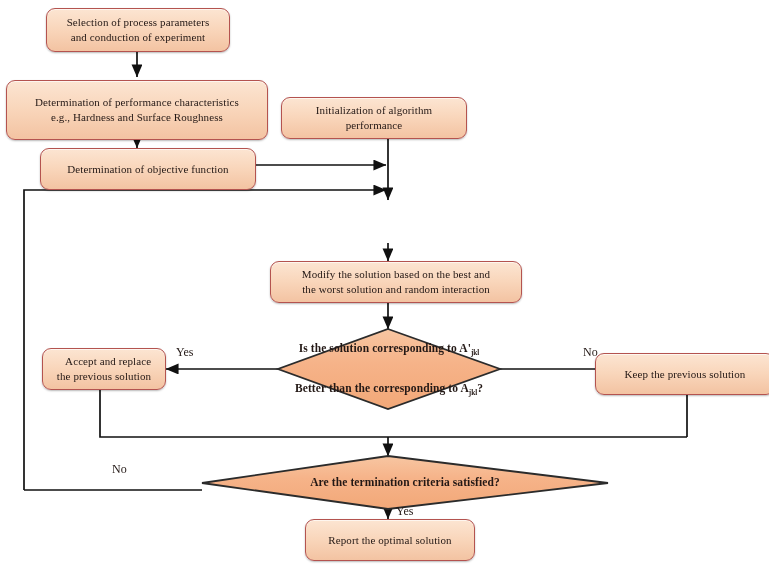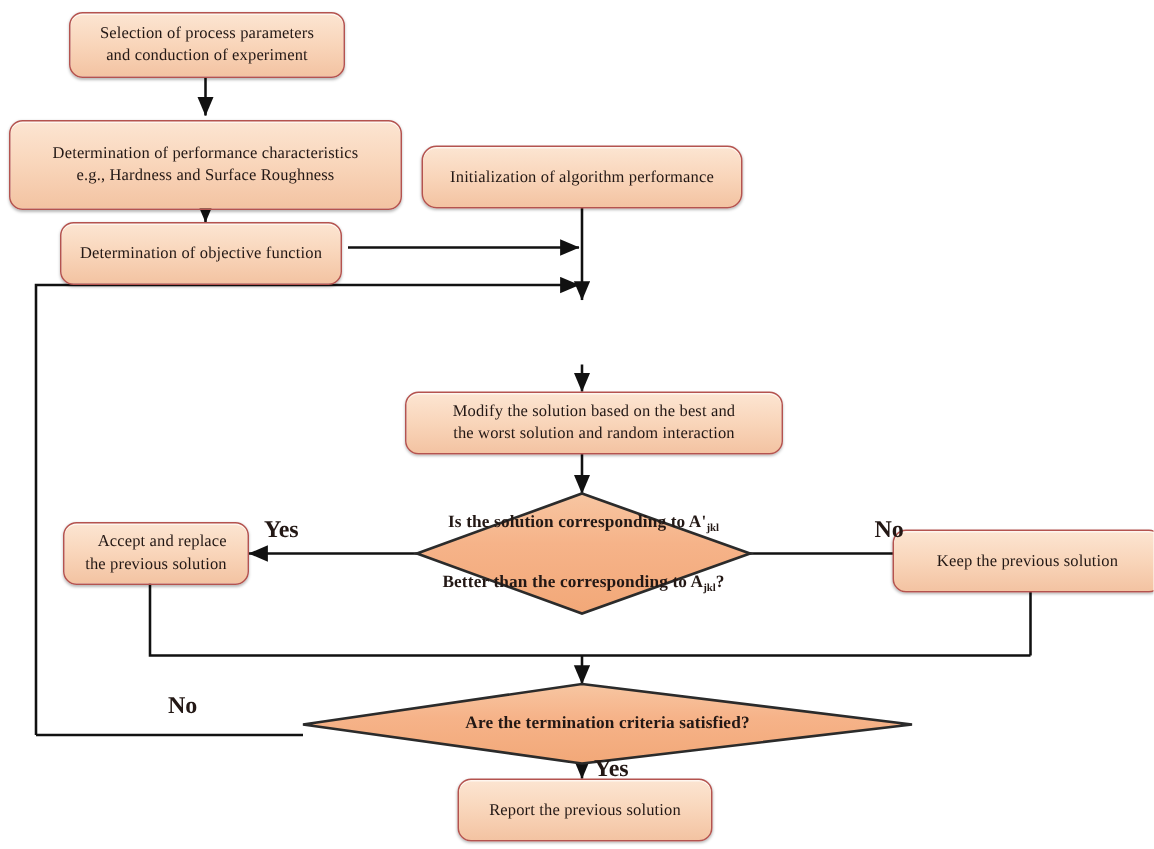--- a/index.html
+++ b/index.html
@@ -42,22 +42,22 @@
     color:#231815;
     white-space:pre-line;
   }
   .diamond .dtext .l1{display:block;}
   .diamond .dtext .l2{display:block;margin-top:17px;}
   sub{font-size:7.2px;vertical-align:baseline;position:relative;top:3px;letter-spacing:0;}
 
   
   .elabel{
     position:absolute;
-    font-size:16px;
-    font-weight:700;
+    font-size:12px;
+    font-weight:400;
     color:#231815;
     font-family:"Liberation Serif","DejaVu Serif",serif;
     white-space:nowrap;
   }
 </style>
 </head>
 <body>
 
 <div id="canvas">
 
@@ -114,45 +114,45 @@
   <div class="node" style="left:46px;top:8px;width:184px;height:44px;">
     <span class="txt">Selection of process parameters
 and conduction of experiment</span>
   </div>
 
   <div class="node" style="left:6px;top:80px;width:262px;height:60px;">
     <span class="txt">Determination of performance characteristics
 e.g., Hardness and Surface Roughness</span>
   </div>
 
-  <div class="node" style="left:40px;top:148px;width:188px;height:33px;">
+  <div class="node" style="left:40px;top:148px;width:216px;height:33px;">
     <span class="txt">Determination of objective function</span>
   </div>
 
-  <div class="node" style="left:281px;top:97px;width:214px;height:37px;border-radius:10px;">
+  <div class="node" style="left:281px;top:97px;width:186px;height:37px;">
     <span class="txt">Initialization of algorithm performance</span>
   </div>
 
 
   <div class="node" style="left:270px;top:261px;width:252px;height:41px;">
     <span class="txt">Modify the solution based on the best and
 the worst solution and random interaction</span>
   </div>
 
   <div class="node" style="left:42px;top:348px;width:124px;height:41px;text-align:right;">
     <span class="txt">Accept and replace
 the previous solution</span>
   </div>
 
   <div class="node" style="left:595px;top:353px;width:180px;height:36px;">
     <span class="txt">Keep the previous solution</span>
   </div>
 
   <div class="node" style="left:305px;top:519px;width:170px;height:34px;">
-    <span class="txt">Report the previous solution</span>
+    <span class="txt">Report the optimal solution</span>
   </div>
 
   <div class="diamond" style="left:202px;top:456px;width:406px;height:53px;">
     <div class="dtext">
       <span class="l1">Are the termination criteria satisfied?</span>
     </div>
   </div>
 
   <div class="diamond" style="left:278px;top:329px;width:222px;height:80px;">
     <div class="dtext">

